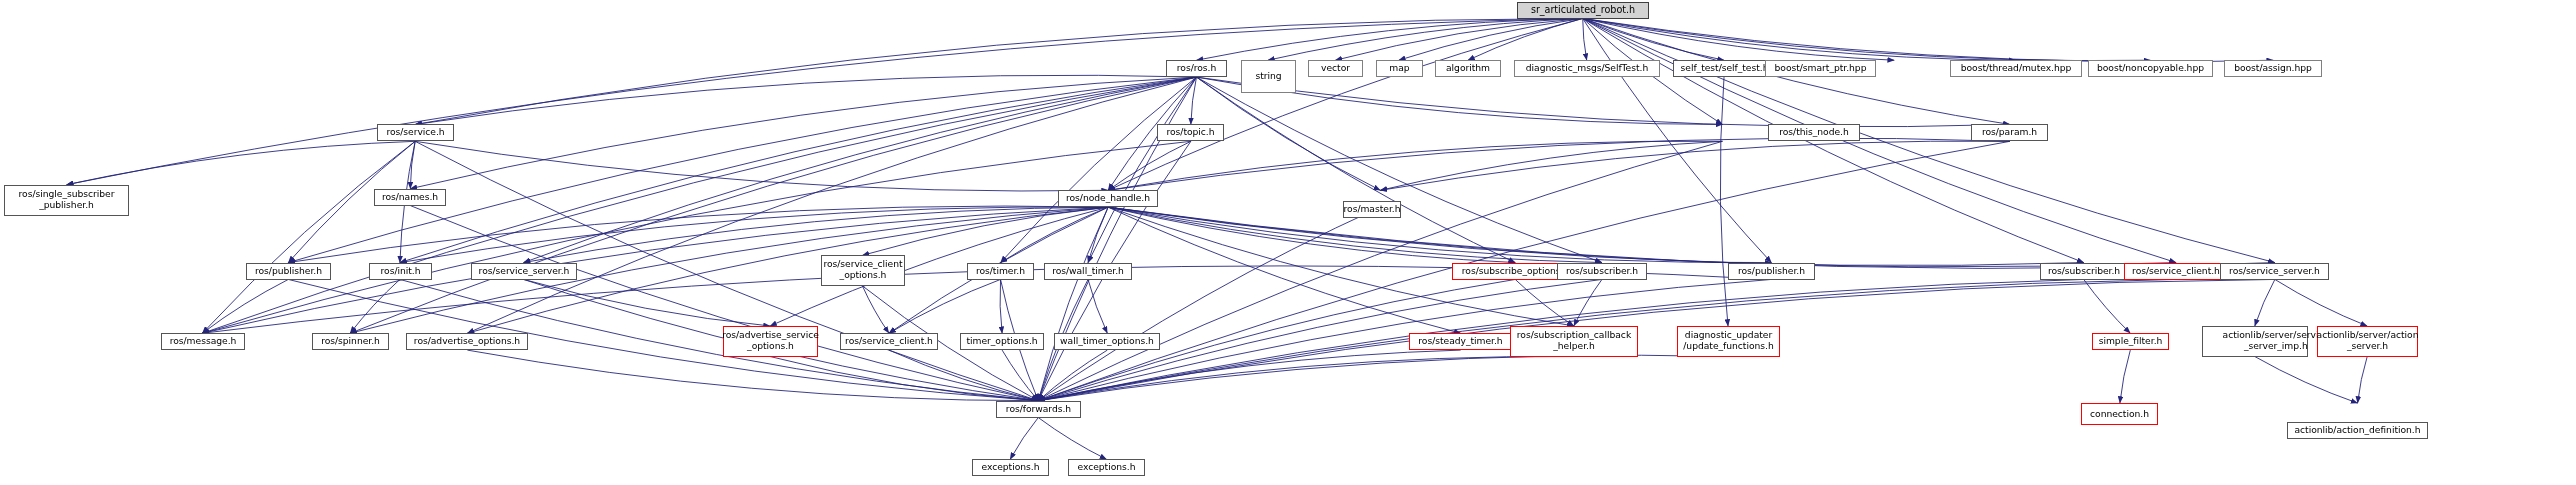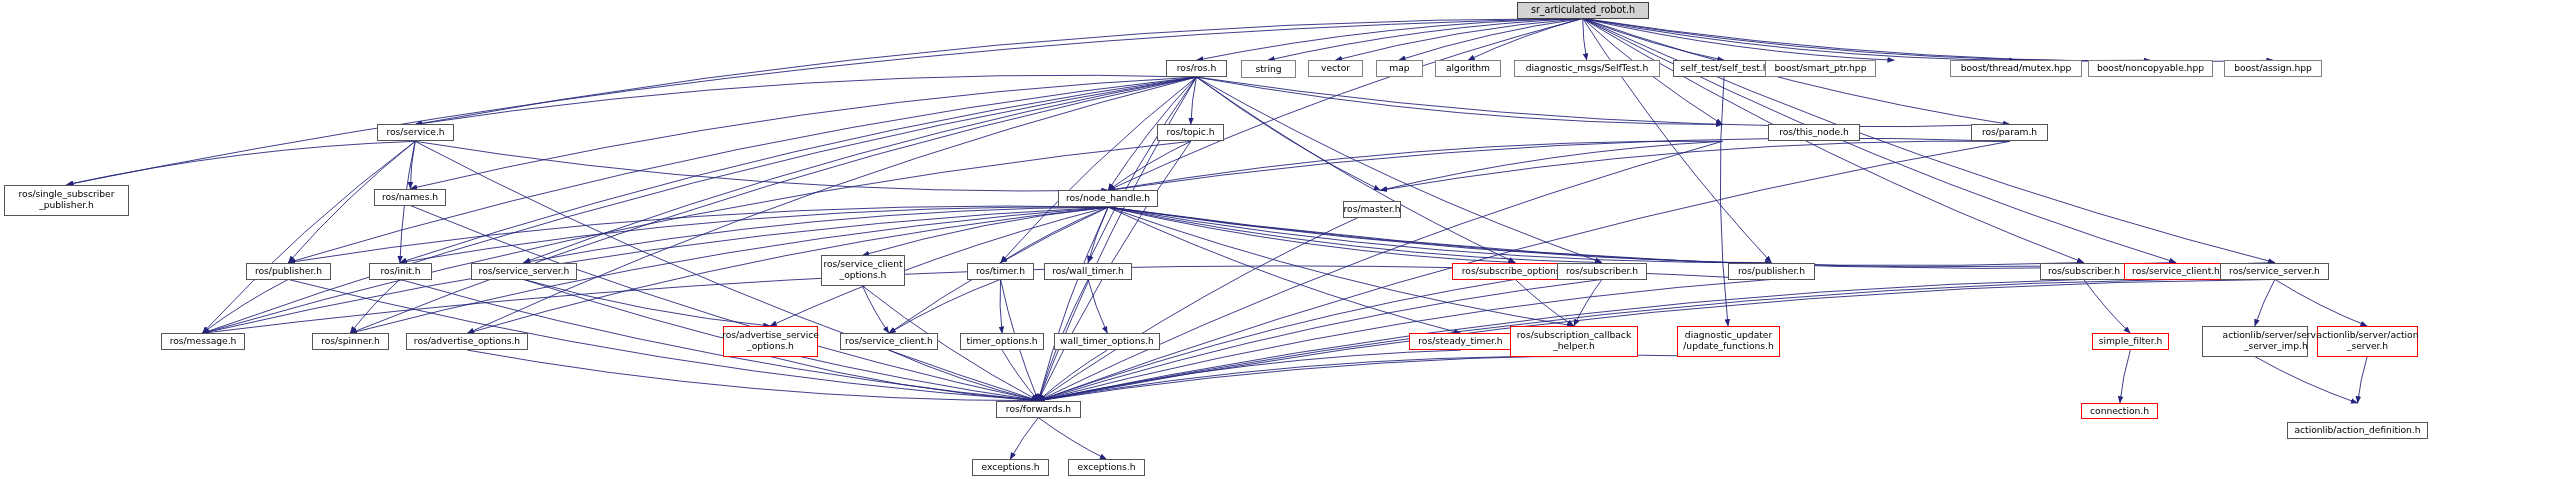--- a/index.html
+++ b/index.html
@@ -161,21 +161,21 @@
         <path d="M2833.0,348.0 Q2887.9,382.2 2948.0,406.0" marker-end="url(#arrow)"></path>
         <path d="M2948.0,444.0 Q2939.4,472.5 2936.0,502.0" marker-end="url(#arrow)"></path>
         <path d="M2808.0,444.0 Q2869.4,478.8 2936.0,502.0" marker-end="url(#arrow)"></path>
         <path d="M1293.0,520.0 Q1273.2,544.4 1258.0,572.0" marker-end="url(#arrow)"></path>
         <path d="M1293.0,520.0 Q1333.2,549.8 1378.0,572.0" marker-end="url(#arrow)"></path>
       </g>
   </svg>
   <div id="node-layer">
       <div class="node root" style="left: 1517px; top: 1.6px; width: 132px; height: 17px;">sr_articulated_robot.h</div>
       <div class="node thick" style="left: 1166px; top: 60px; width: 61px; height: 17px;">ros/ros.h</div>
-      <div class="node " style="left: 1241px; top: 60px; width: 55px; height: 18px;">string</div>
+      <div class="node " style="left: 1241px; top: 60px; width: 55px; height: 33px;">string</div>
       <div class="node " style="left: 1308px; top: 60px; width: 55px; height: 17px;">vector</div>
       <div class="node " style="left: 1376px; top: 60px; width: 47px; height: 17px;">map</div>
       <div class="node " style="left: 1435px; top: 60px; width: 66px; height: 17px;">algorithm</div>
       <div class="node " style="left: 1514px; top: 60px; width: 146px; height: 17px;">diagnostic_msgs/SelfTest.h</div>
       <div class="node thick" style="left: 1673px; top: 60px; width: 103px; height: 17px;">self_test/self_test.h</div>
       <div class="node " style="left: 1765px; top: 60px; width: 111px; height: 17px;">boost/smart_ptr.hpp</div>
       <div class="node " style="left: 1950px; top: 60px; width: 132px; height: 17px;">boost/thread/mutex.hpp</div>
       <div class="node " style="left: 2088px; top: 60px; width: 125px; height: 17px;">boost/noncopyable.hpp</div>
       <div class="node " style="left: 2224px; top: 60px; width: 98px; height: 17px;">boost/assign.hpp</div>
       <div class="node thick" style="left: 377px; top: 124px; width: 77px; height: 17px;">ros/service.h</div>
@@ -212,19 +212,19 @@
       <div class="node red" style="left: 1510px; top: 326px; width: 128px; height: 30.5px;">ros/subscription_callback
 _helper.h</div>
       <div class="node red" style="left: 1677px; top: 326px; width: 103px; height: 30.5px;">diagnostic_updater
 /update_functions.h</div>
       <div class="node red" style="left: 2092px; top: 333px; width: 77px; height: 17px;">simple_filter.h</div>
       <div class="node thick" style="left: 2202px; top: 326px; width: 106px; height: 30.5px; padding-left: 44px;">actionlib/server/service
 _server_imp.h</div>
       <div class="node red" style="left: 2317px; top: 326px; width: 101px; height: 30.5px;">actionlib/server/action
 _server.h</div>
       <div class="node thick" style="left: 996px; top: 401px; width: 85px; height: 17px;">ros/forwards.h</div>
-      <div class="node red" style="left: 2081px; top: 403px; width: 77px; height: 16px;">connection.h</div>
+      <div class="node red" style="left: 2081px; top: 403px; width: 77px; height: 22px;">connection.h</div>
       <div class="node thick" style="left: 2287px; top: 422px; width: 141px; height: 17px;">actionlib/action_definition.h</div>
       <div class="node thick" style="left: 972px; top: 459px; width: 77px; height: 17px;">exceptions.h</div>
       <div class="node thick" style="left: 1068px; top: 459px; width: 77px; height: 17px;">exceptions.h</div>
     </div>
 </div>
 
 
 </body></html>

